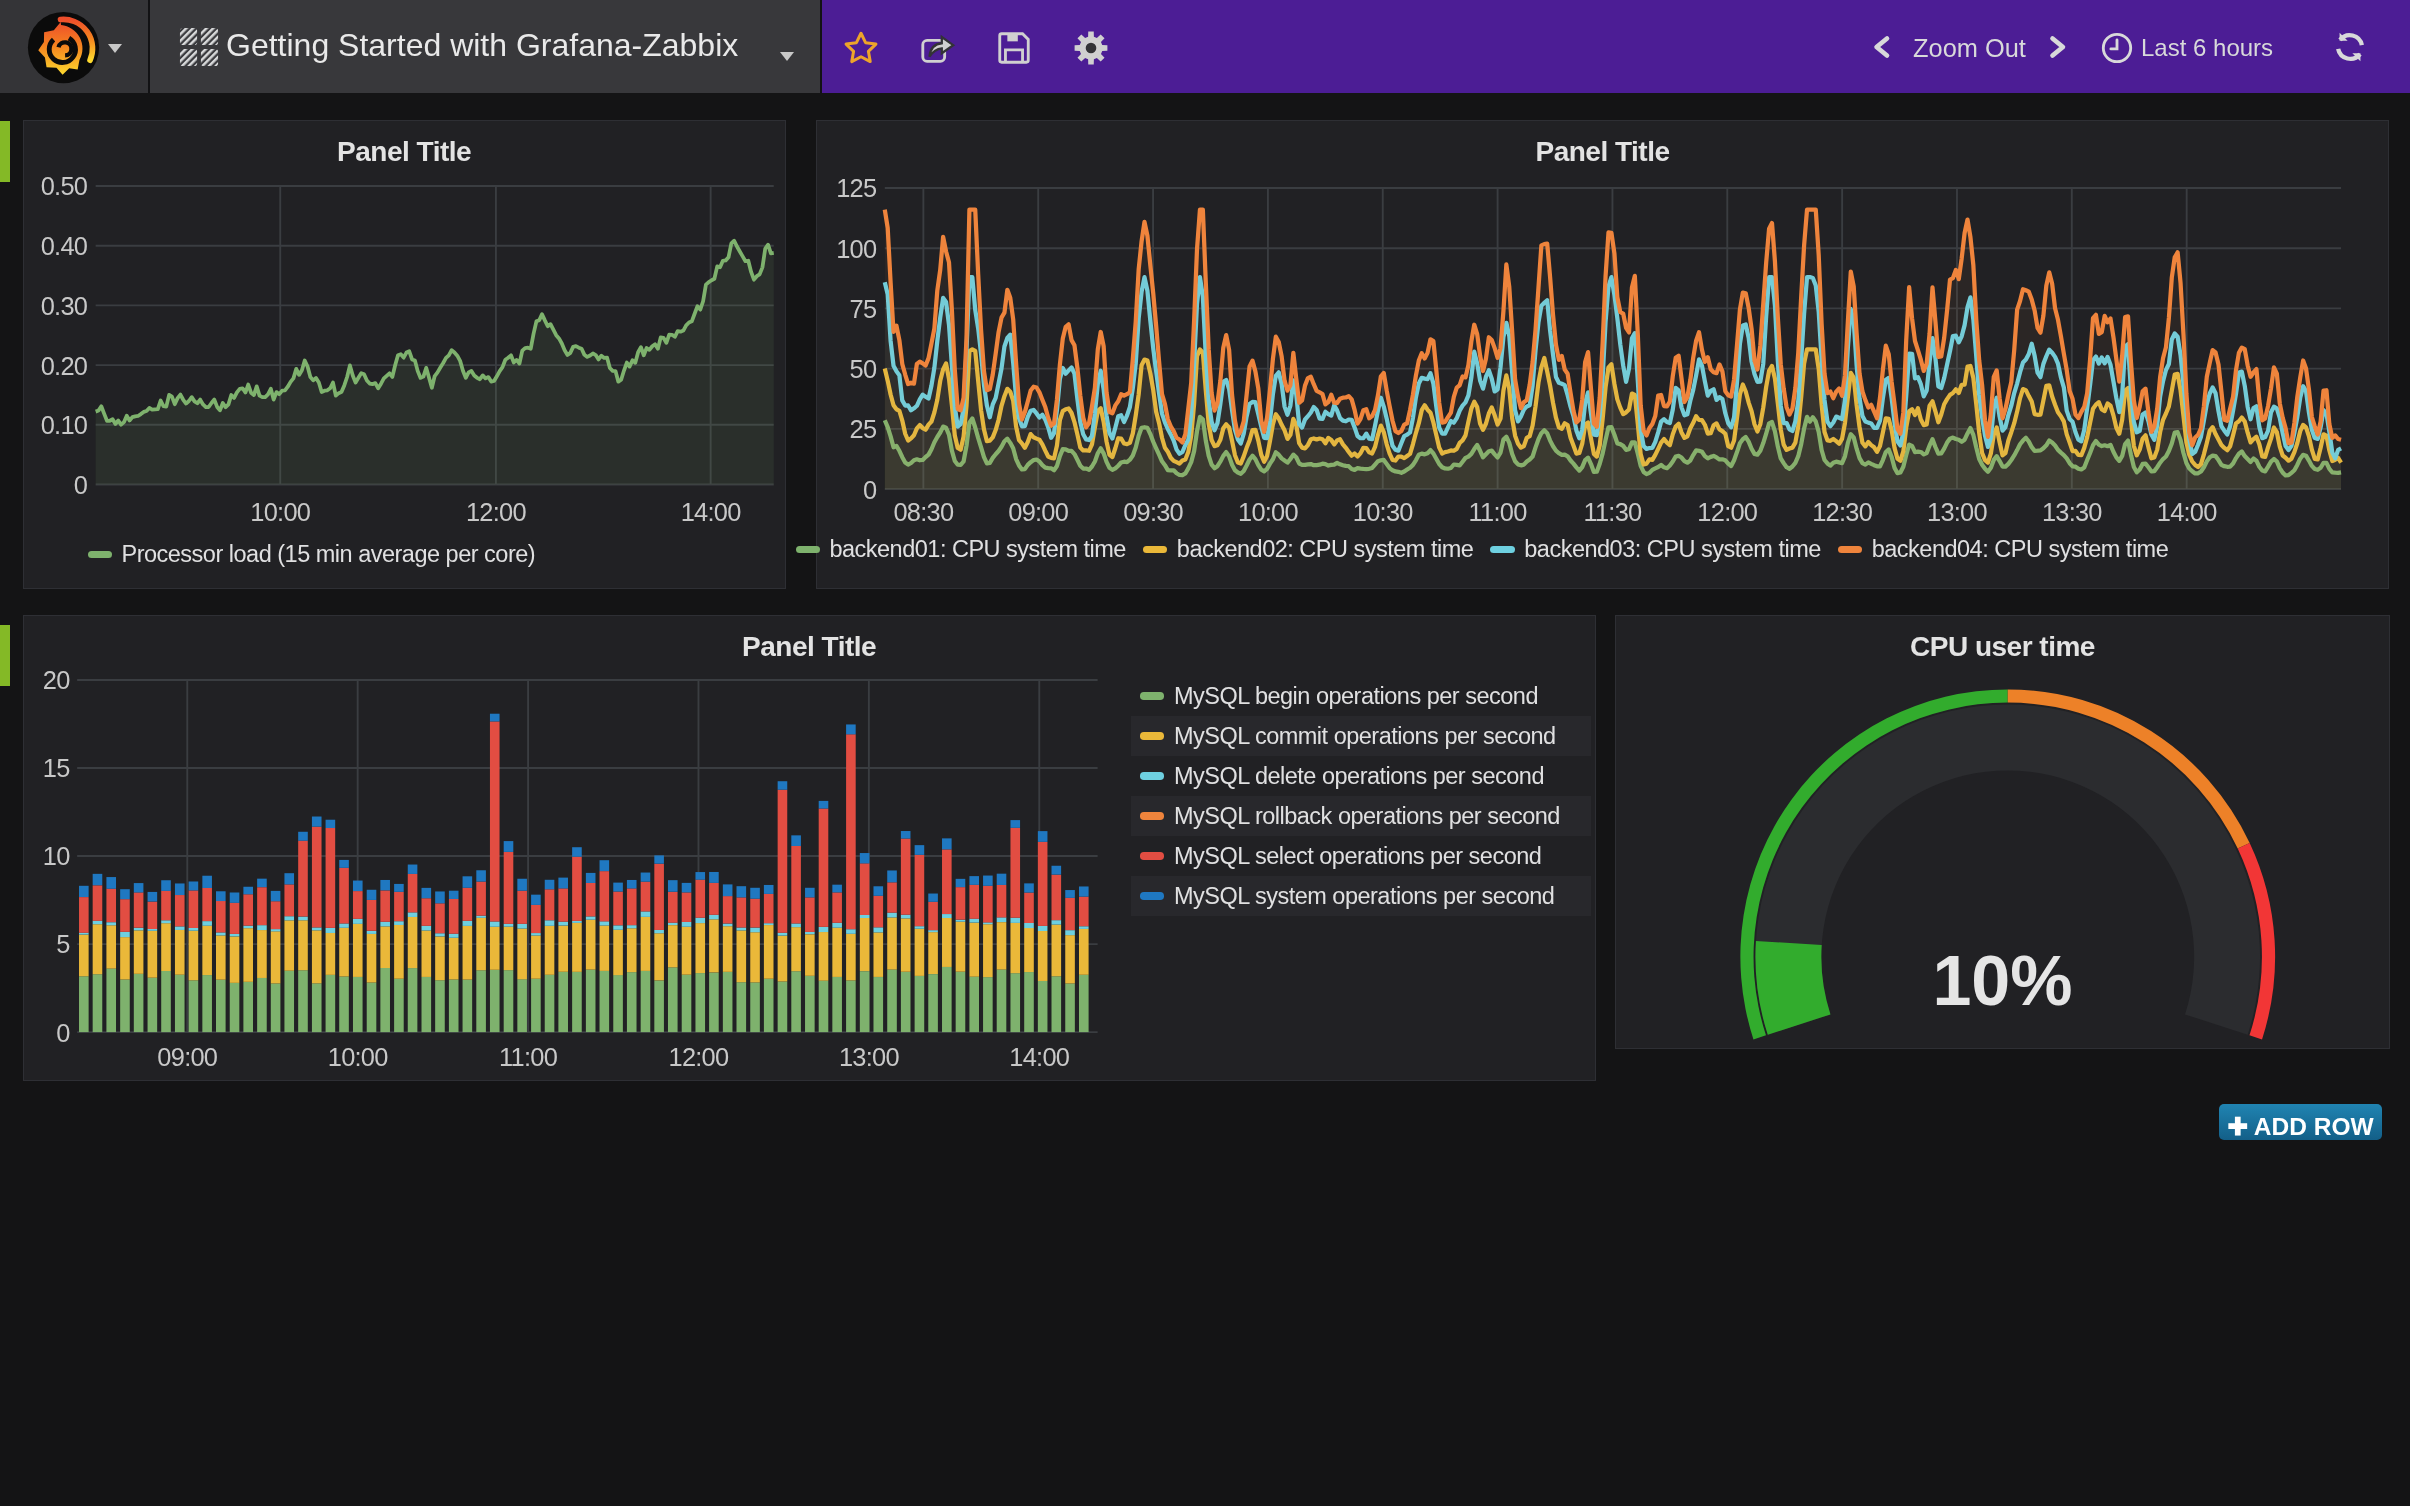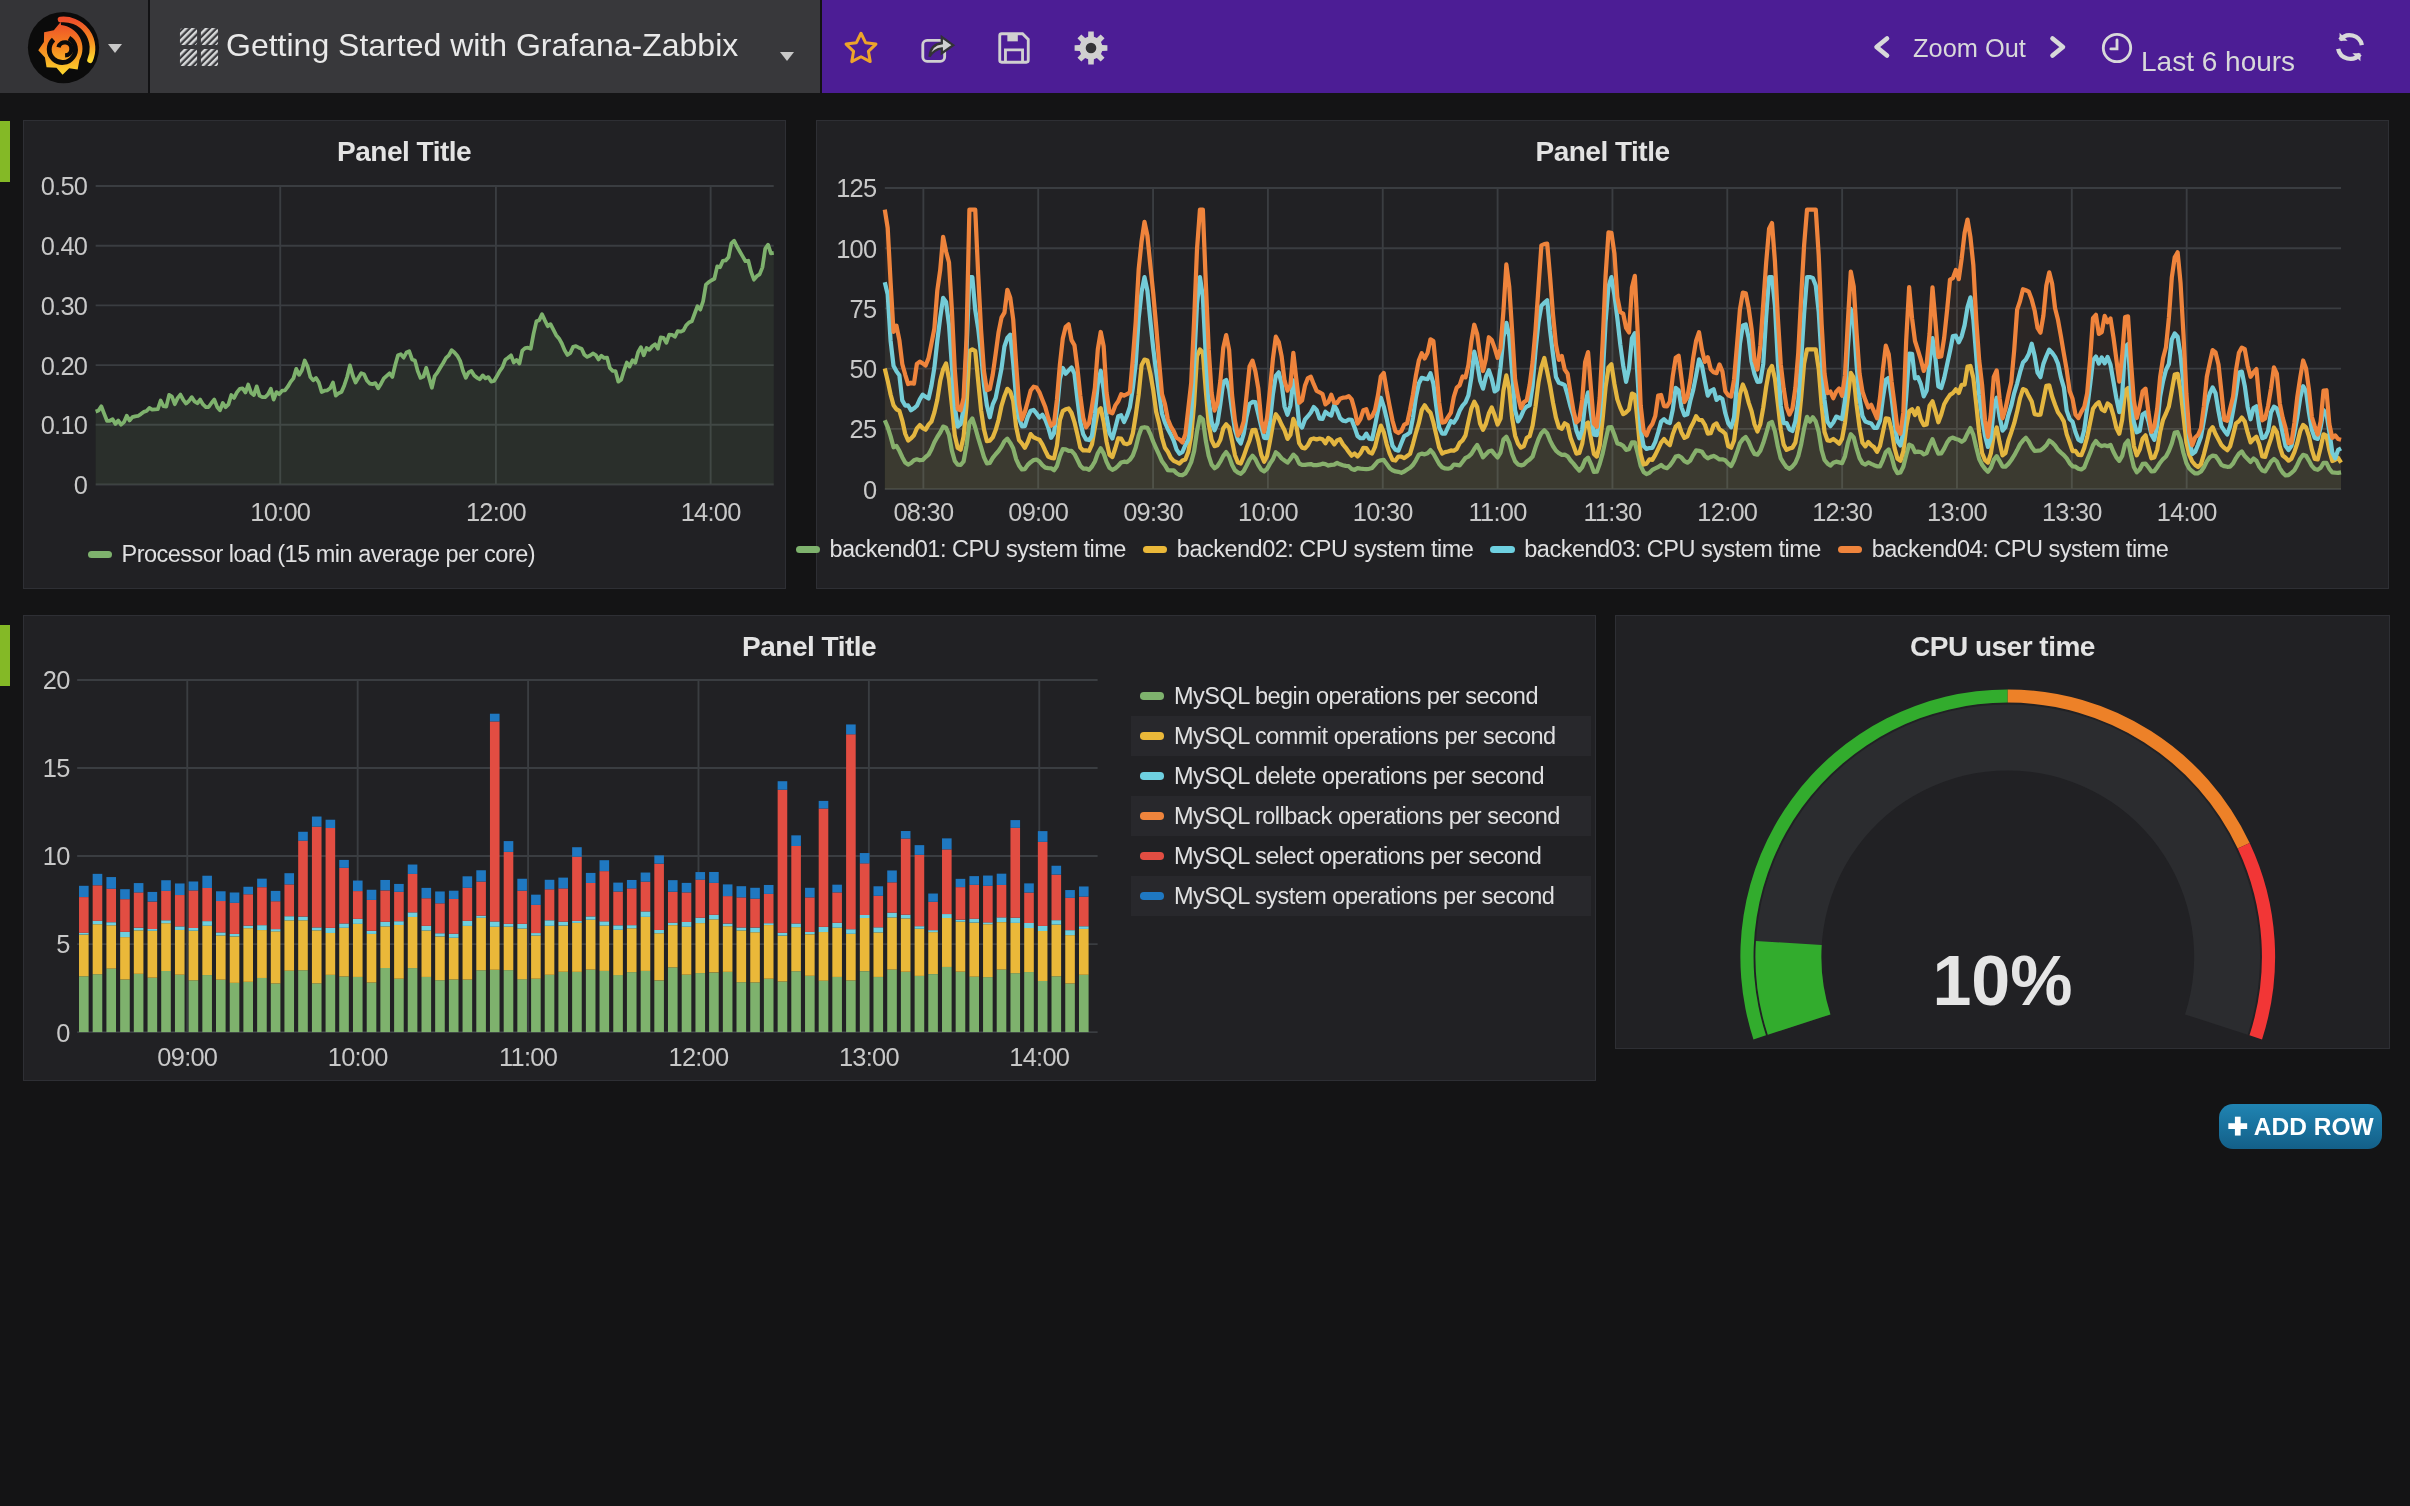--- a/index.html
+++ b/index.html
@@ -3,34 +3,34 @@
 * { margin:0; padding:0; box-sizing:border-box; }
 html,body { width:2411px; height:1507px; background:#141415; font-family:"Liberation Sans",sans-serif; overflow:hidden; }
 #navbar { position:absolute; left:0; top:0; width:2411px; height:93px; background:#4c1d95; }
 #nb-title-sec { position:absolute; left:150px; top:0; width:670px; height:93px; background:#38383b; }
 #nb-logo-sec { position:absolute; left:0; top:0; width:148px; height:93px; background:#343437; }
 .vsep { position:absolute; top:0; width:1.9px; height:93px; background:#121214; }
 #dash-title { position:absolute; left:226px; top:27px; font-size:32px; color:#e9e9e9; letter-spacing:0; }
 .caret { position:absolute; width:0; height:0; border-left:7.5px solid transparent; border-right:7.5px solid transparent; border-top:9.4px solid #c8c8c8; }
 .nav-ic { position:absolute; top:29px; }
 #zoomout { position:absolute; left:1913px; top:34px; font-size:25.4px; color:#d8d9da; }
-#last6 { position:absolute; left:2141px; top:34px; font-size:28px; color:#d8d9da;margin-top:12px; }
+#last6 { position:absolute; left:2141px; top:34px; font-size:24px; color:#d8d9da; }
 .panel { position:absolute; background:#212124; border:0.9px solid #2e2f34; }
 .ptitle { position:absolute; width:100%; text-align:center; top:15px; font-size:28px; font-weight:bold; color:#e3e3e3; letter-spacing:-0.5px; }
 .ax { font-size:27px; fill:#c8c8c8; font-family:"Liberation Sans",sans-serif; letter-spacing:-0.8px; }
 .ld { display:inline-block; width:24.5px; height:7.5px; border-radius:3.8px; margin-right:9.4px; vertical-align:middle; flex:none; }
 .li { display:inline-flex; align-items:center; font-size:23.5px; color:#e0e0e1; margin:0 8.5px; white-space:nowrap; letter-spacing:-0.5px; }
 #p1legend { position:absolute; left:64px; top:420px; font-size:23.5px; color:#e0e0e1; display:flex; align-items:center; letter-spacing:-0.5px; }
 #p2legend { position:absolute; left:-30px; top:415px; width:100%; display:flex; justify-content:flex-start; }
 #p3legend { position:absolute; left:1107px; top:60px; width:460px; }
 .lr { height:40px; display:flex; align-items:center; font-size:23.5px; color:#e0e0e1; padding-left:9.4px; white-space:nowrap; letter-spacing:-0.5px; }
 .lr.alt { background:#28282c; }
 .greenstrip { position:absolute; left:0; width:10.4px; height:61px; background:#84b926; }
 #gval { position:absolute; left:0; top:325px; width:100%; text-align:center; font-size:70px; font-weight:bold; color:#e5e5e5; }
-#addrow { position:absolute; left:2219px; top:1104px; width:163px; height:45px; background:linear-gradient(180deg,#2084b2,#135f88); border-radius:14px; color:#fff; font-size:24.5px; font-weight:bold; text-align:center; line-height:45px; }
+#addrow { position:absolute; left:2219px; top:1104px; width:163px; height:36px; background:linear-gradient(180deg,#2084b2,#135f88); border-radius:5px; color:#fff; font-size:24.5px; font-weight:bold; text-align:center; line-height:45px; }
 </style></head>
 <body>
 <div id="navbar">
   <div id="nb-logo-sec"></div>
   <div id="nb-title-sec"></div>
   <div class="vsep" style="left:148px"></div>
   <div class="vsep" style="left:820px"></div>
   <div style="position:absolute;left:26px;top:10.4px"><svg width="75" height="75" viewBox="0 0 80 80">
 <defs>
           <linearGradient id="lg" x1="0" y1="0" x2="0" y2="1">

